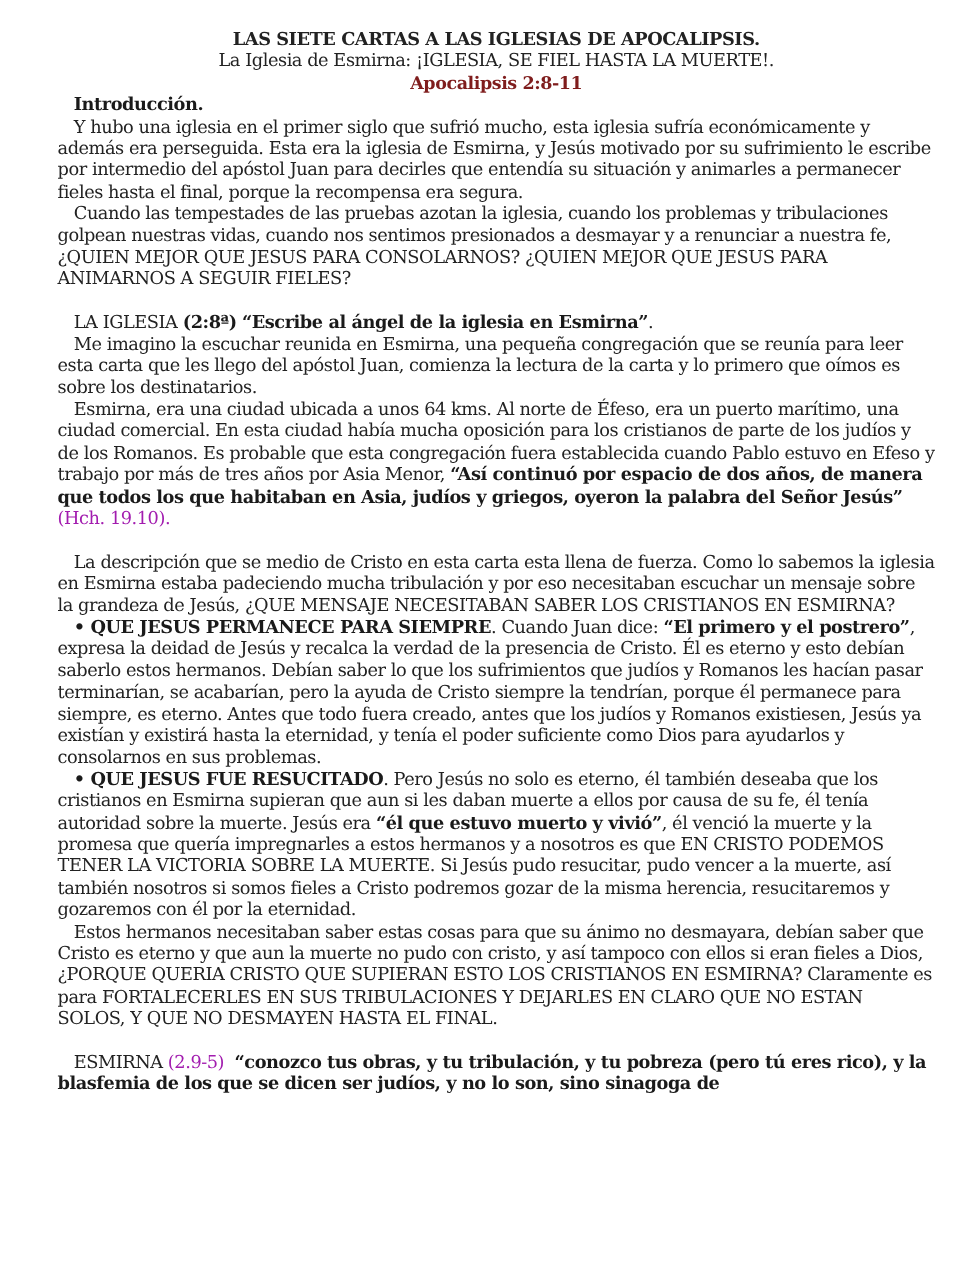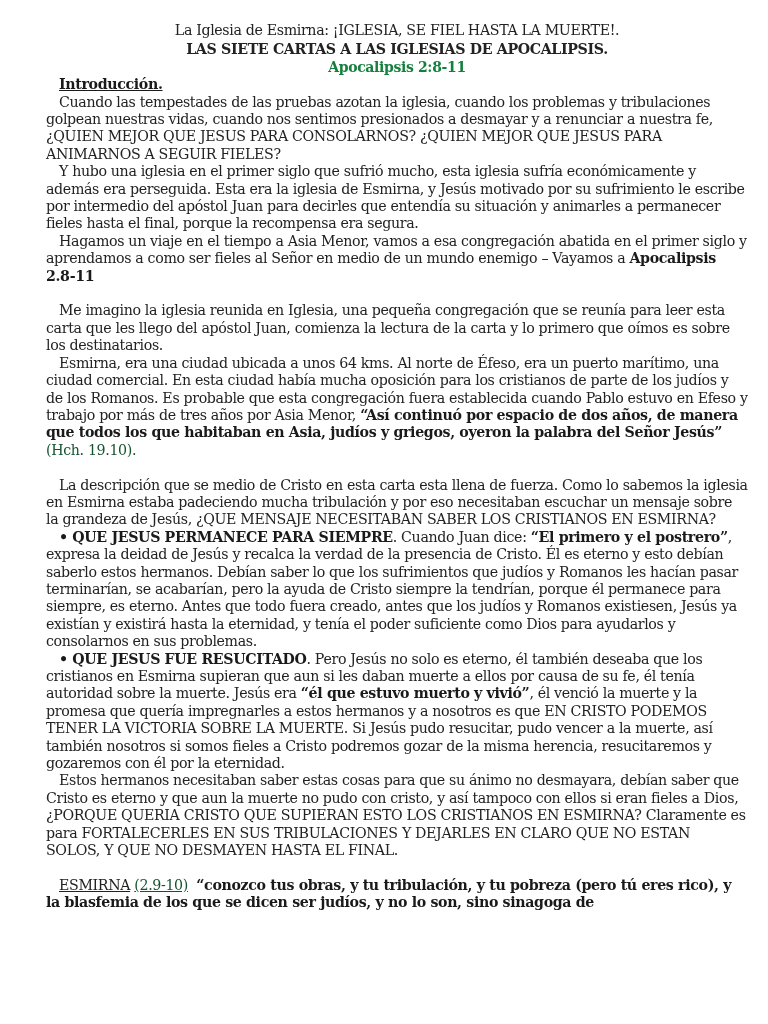--- a/index.html
+++ b/index.html
@@ -7,60 +7,64 @@
   .page {
     position: absolute; left: 0; top: 0; width: 768px; height: 1024px;
     font-family: "DejaVu Serif", "Liberation Serif", serif;
     color: #222; font-size: 14.2px; line-height: 17.4px;
     letter-spacing: -0.35px;
   }
   .content { position: absolute; left: 46px; right: 20px; top: 22px; }
   .center { text-align: center; }
   .title { font-weight: bold; font-size: 14.2px; margin-top: 2px; }
   .subtitle { font-size: 14.2px; }
-  .ref-title { color: #15803d; font-weight: bold; font-size: 14px; }
-  .red { color: #14532d; }
+  .ref-title { color: #7f1d1d; font-weight: bold; font-size: 14px; }
+  .red { color: #a21caf; }
   .b { font-weight: bold; color: #1a1a1a; }
-  .u { text-decoration: underline; }
+  .u { }
   p { margin: 0; }
   .indent { text-indent: 13px; }
   .heading { text-indent: 13px; }
   .gap { height: 17.4px; }
 </style>
 </head>
 <body>
 
 <div class="page">
   <div class="content">
 
+    <p class="center title">LAS SIETE CARTAS A LAS IGLESIAS DE APOCALIPSIS.</p>
     <p class="center subtitle">La Iglesia de Esmirna: ¡IGLESIA, SE FIEL HASTA LA MUERTE!.</p>
-    <p class="center title">LAS SIETE CARTAS A LAS IGLESIAS DE APOCALIPSIS.</p>
     <p class="center ref-title">Apocalipsis 2:8-11</p>
 
     <p class="heading">
       <span class="b u">Introducción.</span>
     </p>
+    <p class="indent">Y hubo una iglesia en el primer siglo que sufrió mucho, esta iglesia sufría económicamente y además era perseguida. Esta era la iglesia de Esmirna, y Jesús motivado por su sufrimiento le escribe por intermedio del apóstol Juan para decirles que entendía su situación y animarles a permanecer fieles hasta el final, porque la recompensa era segura.</p>
     <p class="indent">Cuando las tempestades de las pruebas azotan la iglesia, cuando los problemas y tribulaciones golpean nuestras vidas, cuando nos sentimos presionados a desmayar y a renunciar a nuestra fe, ¿QUIEN MEJOR QUE JESUS PARA CONSOLARNOS? ¿QUIEN MEJOR QUE JESUS PARA ANIMARNOS A SEGUIR FIELES?</p>
-    <p class="indent">Y hubo una iglesia en el primer siglo que sufrió mucho, esta iglesia sufría económicamente y además era perseguida. Esta era la iglesia de Esmirna, y Jesús motivado por su sufrimiento le escribe por intermedio del apóstol Juan para decirles que entendía su situación y animarles a permanecer fieles hasta el final, porque la recompensa era segura.</p>
-    <p class="indent"><span>Hagamos un viaje en el tiempo a Asia Menor, vamos a esa congregación abatida en el primer siglo y aprendamos a como ser fieles al Señor en medio de un mundo enemigo – Vayamos a </span><span class="red b">Apocalipsis 2.8-11</span></p>
 
     <div class="gap"></div>
 
-    <p class="indent">Me imagino la iglesia reunida en Iglesia, una pequeña congregación que se reunía para leer esta carta que les llego del apóstol Juan, comienza la lectura de la carta y lo primero que oímos es sobre los destinatarios.</p>
+    <p class="heading">
+      <span class="u">LA IGLESIA</span>
+      <span class="red u b">(2:8ª)</span>
+      <span class="b">“Escribe al ángel de la iglesia en Esmirna”</span><span>.</span>
+    </p>
+    <p class="indent">Me imagino la escuchar reunida en Esmirna, una pequeña congregación que se reunía para leer esta carta que les llego del apóstol Juan, comienza la lectura de la carta y lo primero que oímos es sobre los destinatarios.</p>
     <p class="indent"><span>Esmirna, era una ciudad ubicada a unos 64 kms. Al norte de Éfeso, era un puerto marítimo, una ciudad comercial. En esta ciudad había mucha oposición para los cristianos de parte de los judíos y de los Romanos. Es probable que esta congregación fuera establecida cuando Pablo estuvo en Efeso y trabajo por más de tres años por Asia Menor, </span><span class="b">“Así continuó por espacio de dos años, de manera que todos los que habitaban en Asia, judíos y griegos, oyeron la palabra del Señor Jesús”</span><span class="red"> (Hch. 19.10).</span></p>
 
     <div class="gap"></div>
 
     <p class="indent">La descripción que se medio de Cristo en esta carta esta llena de fuerza. Como lo sabemos la iglesia en Esmirna estaba padeciendo mucha tribulación y por eso necesitaban escuchar un mensaje sobre la grandeza de Jesús, ¿QUE MENSAJE NECESITABAN SABER LOS CRISTIANOS EN ESMIRNA?</p>
     <p class="indent"><span class="b">• QUE JESUS PERMANECE PARA SIEMPRE</span><span>. Cuando Juan dice: </span><span class="b">“El primero y el postrero”</span><span>, expresa la deidad de Jesús y recalca la verdad de la presencia de Cristo. Él es eterno y esto debían saberlo estos hermanos. Debían saber lo que los sufrimientos que judíos y Romanos les hacían pasar terminarían, se acabarían, pero la ayuda de Cristo siempre la tendrían, porque él permanece para siempre, es eterno. Antes que todo fuera creado, antes que los judíos y Romanos existiesen, Jesús ya existían y existirá hasta la eternidad, y tenía el poder suficiente como Dios para ayudarlos y consolarnos en sus problemas.</span></p>
     <p class="indent"><span class="b">• QUE JESUS FUE RESUCITADO</span><span>. Pero Jesús no solo es eterno, él también deseaba que los cristianos en Esmirna supieran que aun si les daban muerte a ellos por causa de su fe, él tenía autoridad sobre la muerte. Jesús era </span><span class="b">“él que estuvo muerto y vivió”</span><span>, él venció la muerte y la promesa que quería impregnarles a estos hermanos y a nosotros es que EN CRISTO PODEMOS TENER LA VICTORIA SOBRE LA MUERTE. Si Jesús pudo resucitar, pudo vencer a la muerte, así también nosotros si somos fieles a Cristo podremos gozar de la misma herencia, resucitaremos y gozaremos con él por la eternidad.</span></p>
     <p class="indent">Estos hermanos necesitaban saber estas cosas para que su ánimo no desmayara, debían saber que Cristo es eterno y que aun la muerte no pudo con cristo, y así tampoco con ellos si eran fieles a Dios, ¿PORQUE QUERIA CRISTO QUE SUPIERAN ESTO LOS CRISTIANOS EN ESMIRNA? Claramente es para FORTALECERLES EN SUS TRIBULACIONES Y DEJARLES EN CLARO QUE NO ESTAN SOLOS, Y QUE NO DESMAYEN HASTA EL FINAL.</p>
 
     <div class="gap"></div>
 
     <p class="heading">
       <span class="u">ESMIRNA</span>
-      <span class="red u">(2.9-10)</span>&nbsp;
+      <span class="red u">(2.9-5)</span>&nbsp;
       <span class="b">“conozco tus obras, y tu tribulación, y tu pobreza (pero tú eres rico), y la blasfemia de los que se dicen ser judíos, y no lo son, sino sinagoga de</span>
     </p>
 
   </div>
 </div>
 
 </body></html>

